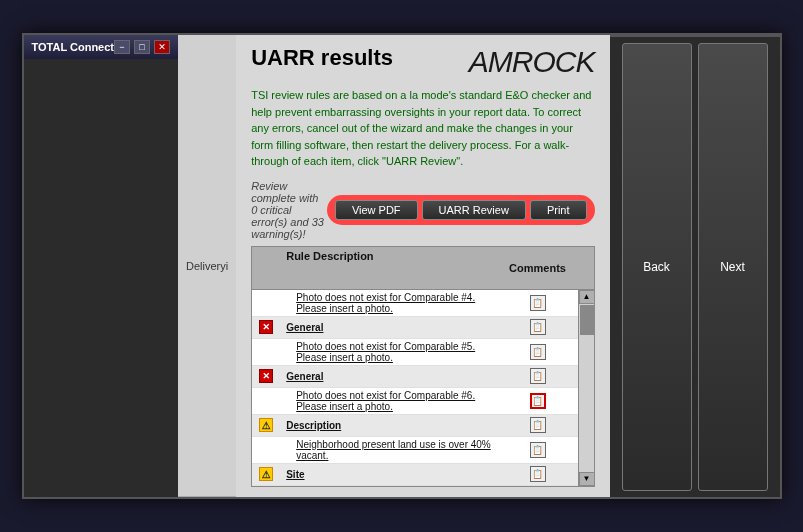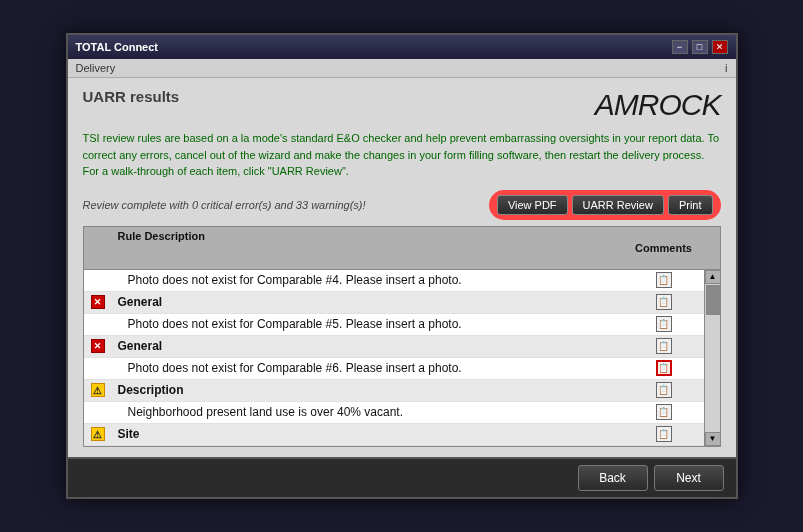--- a/index.html
+++ b/index.html
@@ -8,26 +8,26 @@
       font-size: 12px;
       background: #1a1a2e;
       display: flex;
       justify-content: center;
       align-items: center;
       width: 803px;
       height: 532px;
       overflow: hidden;
     }
     .window {
-      width: 672px;
+      width: 760px;
       background: #2b2b2b;
       border: 2px solid #555;
       box-shadow: 0 0 20px rgba(0,0,0,0.8);
       display: flex;
-      flex-direction: column;
+      flex-direction: row;
     }
     .title-bar {
       background: linear-gradient(to bottom, #3a3a5c, #1e1e3a);
       padding: 4px 8px;
       display: flex;
       justify-content: space-between;
       align-items: center;
       height: 24px;
     }
     .title-bar-text {
@@ -69,23 +69,23 @@
       display: flex;
       flex-direction: column;
     }
     .header-row {
       display: flex;
       justify-content: space-between;
       align-items: flex-start;
       margin-bottom: 8px;
     }
     .page-title {
-      font-size: 15px;
+      font-size: 22px;
       font-weight: bold;
-      color: #404040;
+      color: #000000;
     }
     .amrock-logo {
       font-size: 30px;
       font-weight: 400;
       color: #1a1a1a;
       letter-spacing: -1px;
       font-style: italic;
       font-family: Arial Black, sans-serif;
     }
     .description-text {
@@ -109,21 +109,21 @@
       display: flex;
       gap: 4px;
       background: #ff4444;
       border-radius: 20px;
       padding: 5px 8px;
     }
     .toolbar-btn {
       background: linear-gradient(to bottom, #4a4a4a, #2a2a2a);
       border: 1px solid #888;
       color: white;
-      padding: 3px 10px;
+      padding: 3px 16px;
       font-size: 11px;
       cursor: pointer;
       border-radius: 3px;
       white-space: nowrap;
     }
     .table-container {
       flex: 1;
       background: #737373;
       border: 1px solid #888;
       overflow: hidden;
@@ -185,22 +185,23 @@
       display: flex;
       align-items: center;
       justify-content: center;
       color: #333;
       font-size: 10px;
       font-weight: bold;
     }
     .row-text {
       flex: 1;
       padding: 2px 6px;
-      font-size: 12px;
+      font-size: 10px;
       color: #111;
+      text-decoration: underline;
     }
     .row-comment {
       width: 80px;
       min-width: 80px;
       display: flex;
       align-items: center;
       justify-content: center;
     }
     .comment-icon {
       width: 16px;

